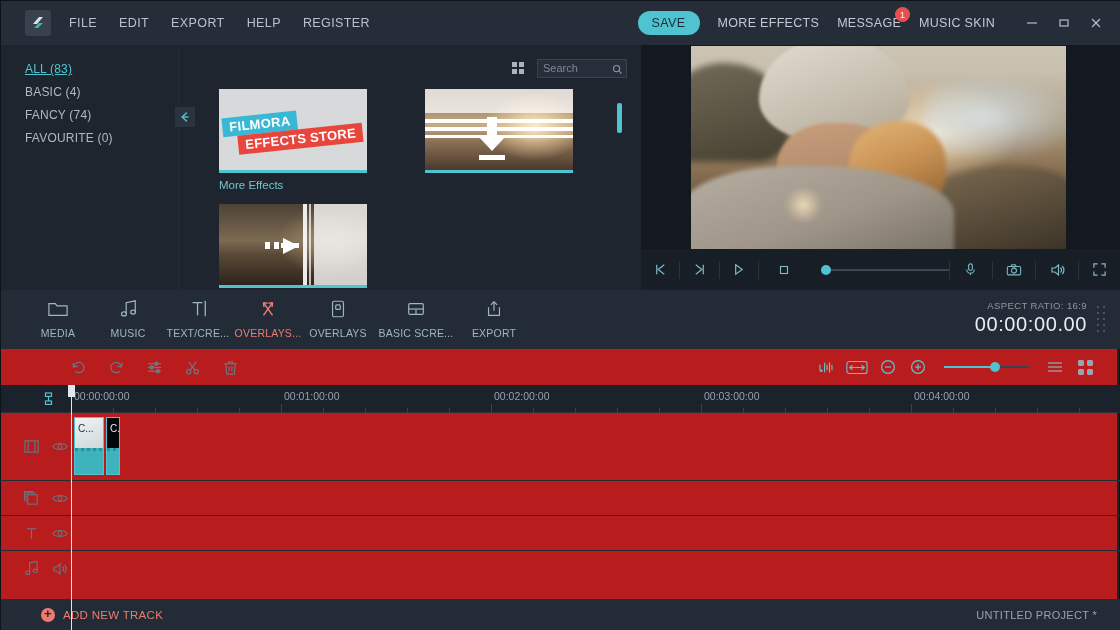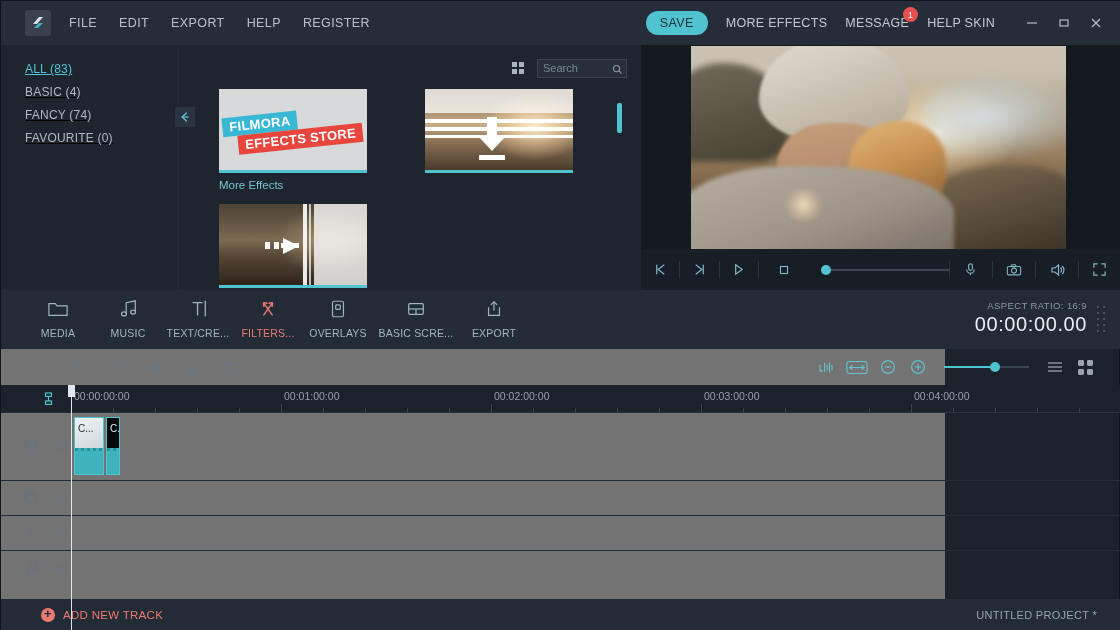--- a/index.html
+++ b/index.html
@@ -56,21 +56,20 @@
 
   
   .effects-panel{
     position:absolute; left:0; top:44px; width:640px; height:245px;
     background:#1e252f;
   }
   .cat-list{
     position:absolute; left:0; top:0; width:178px; height:245px;
     padding:17px 0 0 24px;
     border-right:1px solid #242c37;
-    text-decoration:underline;
   }
   .cat{
     color:#b0b9c3; font-size:12px; margin-bottom:9px; cursor:pointer;
     letter-spacing:.2px; width:fit-content;
   }
   .cat.active{ color:#53c5d2; text-decoration:underline; }
   .collapse-btn{
     position:absolute; left:174px; top:62px;
     width:20px; height:20px; background:#2a3340;
     display:flex; align-items:center; justify-content:center;
@@ -246,22 +245,22 @@
   .meta-tc{ color:#e8edf2; font-size:20px; letter-spacing:.6px; margin-top:2px; }
   .dots{
     position:absolute; right:12px; top:14px;
     width:14px; height:30px;
     background-image:radial-gradient(circle, #4a535e 1px, transparent 1.2px);
     background-size:6px 6px;
   }
 
   
   .timeline{
-    position:absolute; left:0; top:348px; width:944px; height:282px;
-    background:#737373;
+    position:absolute; left:0; top:348px; width:1116px; height:282px;
+    background:#b91c1c;
   }
   .tl-toolbar{
     position:absolute; left:0; top:0; width:1120px; height:36px;
     display:flex; align-items:center;
   }
   .tlb{
     width:38px; height:36px; display:flex; align-items:center; justify-content:center;
     color:#6c7682; cursor:pointer;
   }
   .tlb-right{ margin-left:auto; display:flex; align-items:center; padding-right:22px; gap:2px; }
@@ -365,21 +364,21 @@
       <div class="menu-item">HELP</div>
       <div class="menu-item">REGISTER</div>
     </div>
     <div class="tb-right">
       <button class="save-btn">SAVE</button>
       <div class="tb-link">MORE EFFECTS</div>
       <div class="tb-link">
         <span>MESSAGE</span>
         <span class="badge">1</span>
       </div>
-      <div class="tb-link">HELP SKIN</div>
+      <div class="tb-link">MUSIC SKIN</div>
       <div class="wbtns">
         <div class="wbtn">
           <svg width="12" height="12" viewBox="0 0 12 12">
               <line x1="1" y1="6" x2="11" y2="6" stroke="currentColor" stroke-width="1.2"></line>
             </svg>
         </div>
         <div class="wbtn">
           <svg width="12" height="12" viewBox="0 0 12 12">
               <rect x="2" y="3" width="8" height="6" fill="none" stroke="currentColor" stroke-width="1.2"></rect>
             </svg>
@@ -597,21 +596,21 @@
         <span>
           <svg width="22" height="20" viewBox="0 0 24 22" fill="none" stroke="currentColor" stroke-width="1.6">
             <path d="M7 18 L17 4"></path>
               <path d="M17 4 L12.5 4.6"></path>
               <path d="M17 4 L16.4 8.6"></path>
             <path d="M17 18 L7 4"></path>
               <path d="M7 4 L11.5 4.6"></path>
               <path d="M7 4 L7.6 8.6"></path>
           </svg>
         </span>
-        <span class="tl">FILTERS...</span>
+        <span class="tl">OVERLAYS...</span>
       </div>
       <div class="tool">
         <span>
           <svg width="22" height="20" viewBox="0 0 24 22" fill="none" stroke="currentColor" stroke-width="1.3">
             <rect x="6" y="2.5" width="12" height="17" rx="1.6"></rect>
               <rect x="9.5" y="6.5" width="5" height="5" rx="1"></rect>
           </svg>
         </span>
         <span class="tl">OVERLAYS</span>
       </div>

